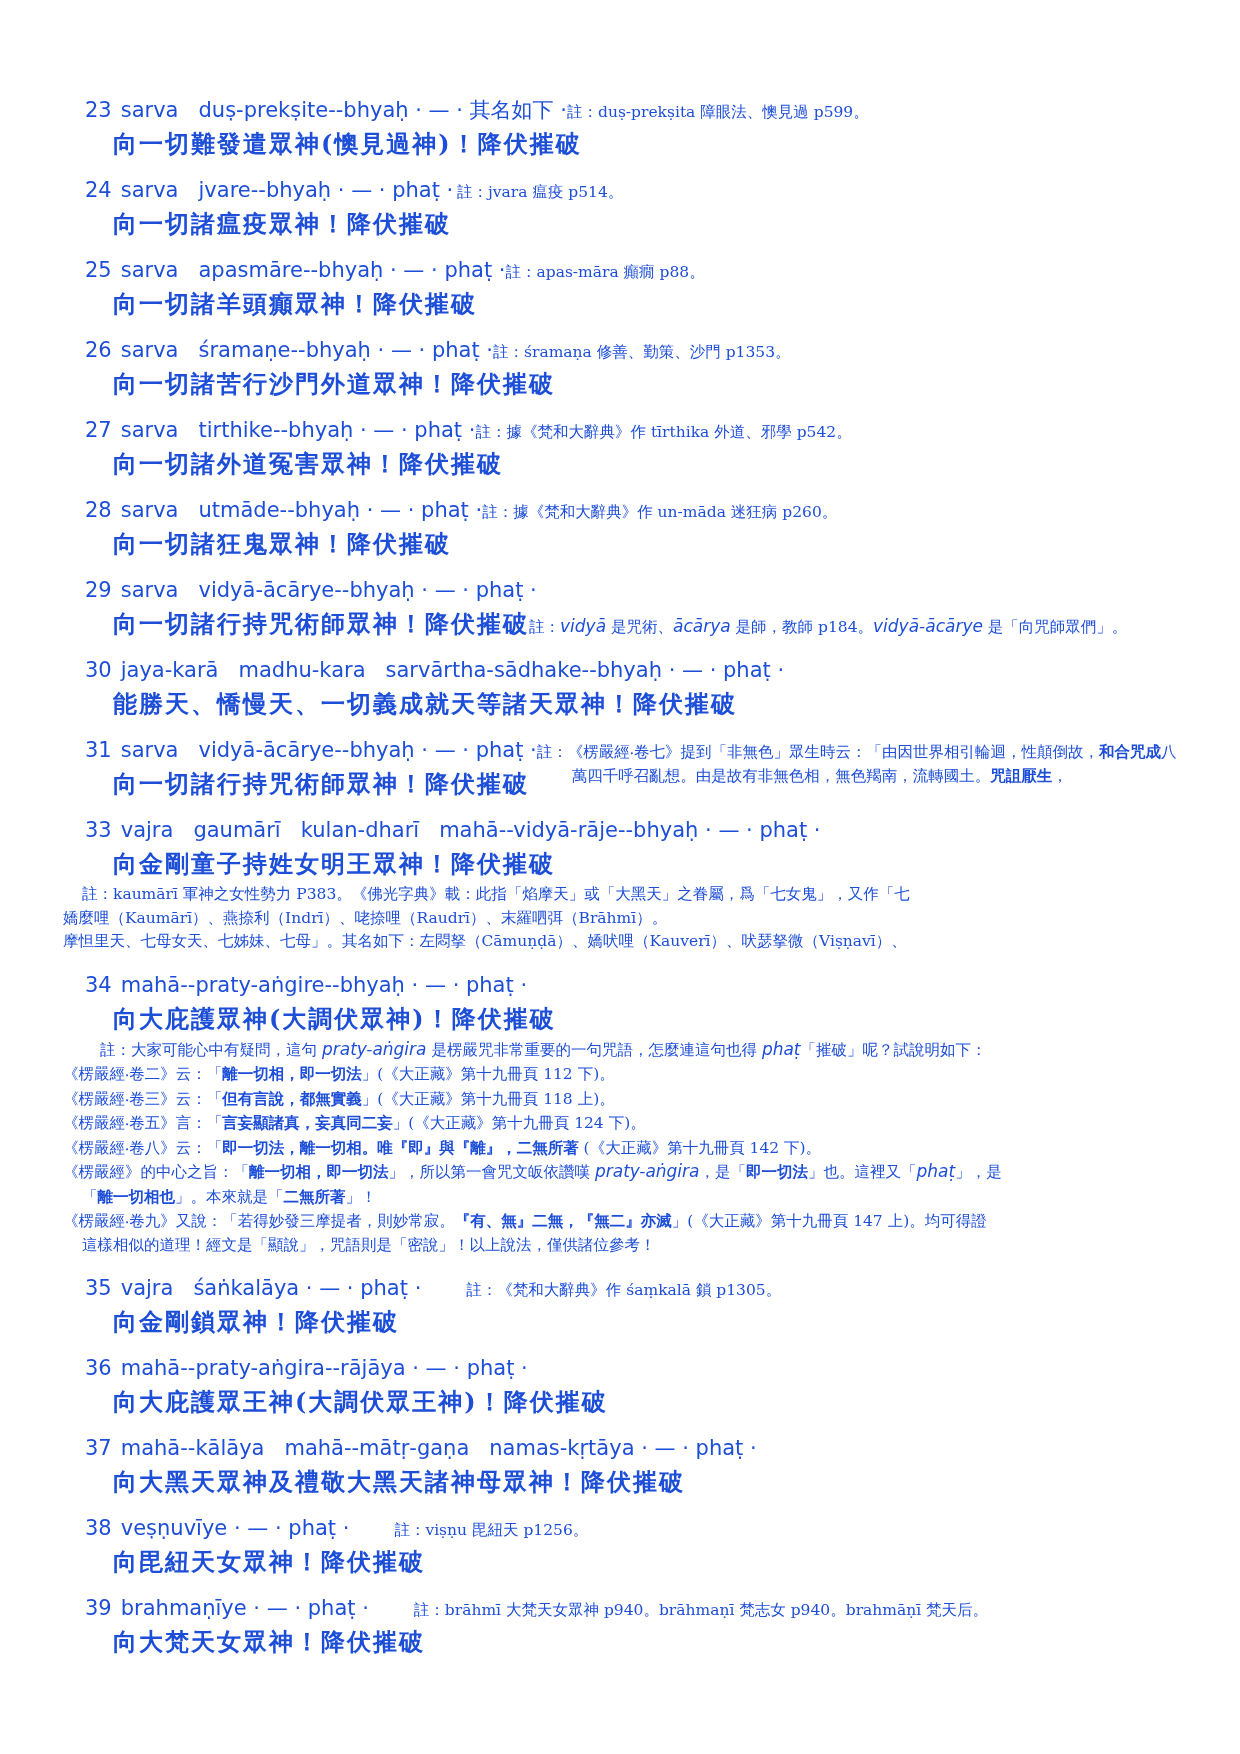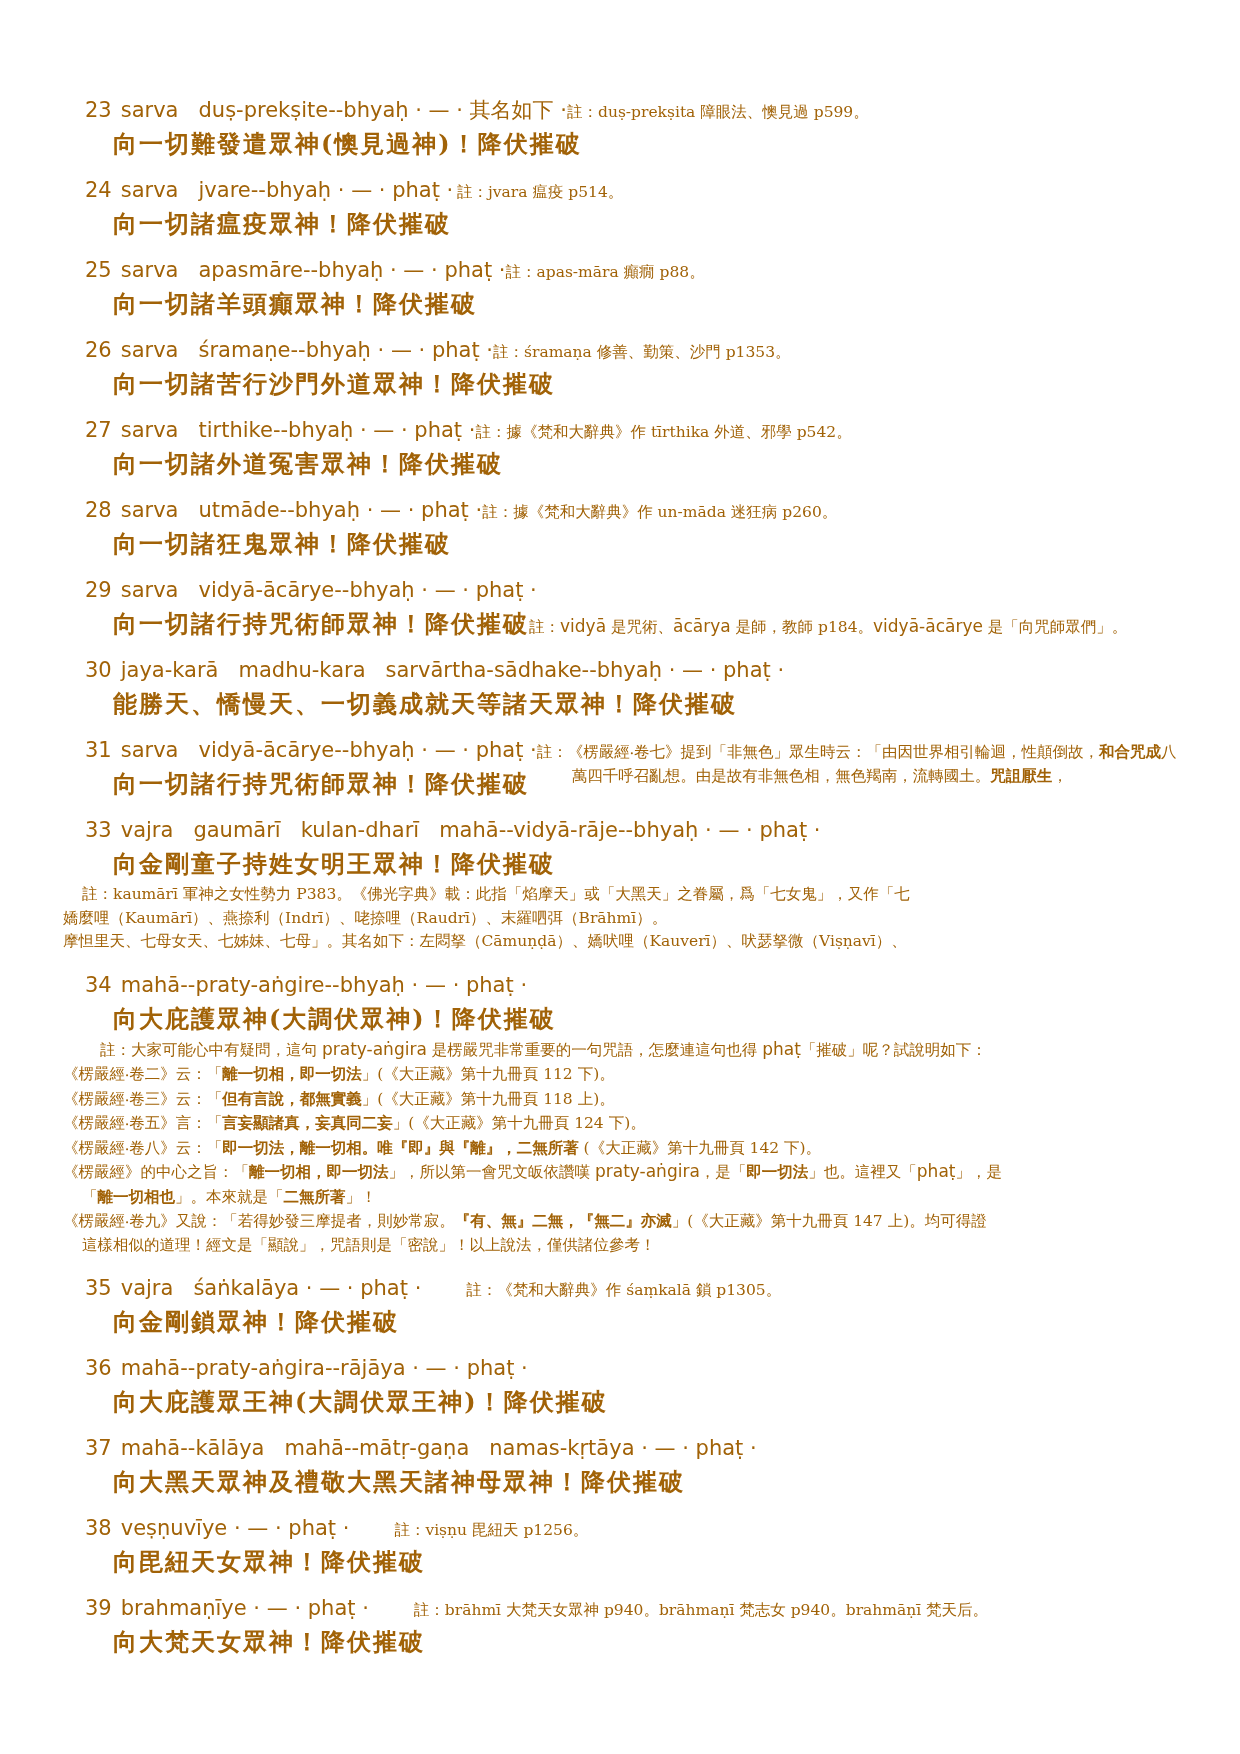--- a/index.html
+++ b/index.html
@@ -1,21 +1,21 @@
 <!DOCTYPE html>
 <html><head>
 <meta charset="utf-8">
 <style>
   html,body{margin:0;padding:0;background:#e8e8e8;}
   .page{
     position:relative;
     width:1240px;height:1754px;
     margin:0 auto;
     background:#ffffff;
-    color:#a16207;
+    color:#1d4ed8;
     overflow:hidden;
     box-sizing:border-box;
     padding:94px 55px 0 85px;
   }
   .entry{margin-bottom:15px;}
   .row{display:flex;align-items:baseline;}
   .sk{
     font-family:"DejaVu Sans","Liberation Sans",sans-serif;
     font-size:21px;line-height:32px;
     white-space:pre;
@@ -48,21 +48,21 @@
   .nblock{
     font-family:"DejaVu Serif","Liberation Serif",serif;
     font-size:15.5px;line-height:23.5px;
     margin-left:-22px;
     margin-top:4px;
   }
   .nline{white-space:nowrap;}
   .ind1{padding-left:37px;}
   .ind2{padding-left:19px;}
   .bseg{font-weight:bold;}
-  .lat{font-family:"DejaVu Sans","Liberation Sans",sans-serif;font-size:17px;}
+  .lat{font-family:"DejaVu Sans","Liberation Sans",sans-serif;font-size:17px;font-style:italic;}
 </style>
 </head>
 <body>
 
 <div class="page">
 
   <div class="entry">
     <div class="row">
       <div class="sk colfix"><span class="num">23</span><span>sarva   duṣ-prekṣite--bhyaḥ · — · 其名如下 ·</span></div>
       <div class="note"><span>註：duṣ-prekṣita 障眼法、懊見過 p599。</span></div>

